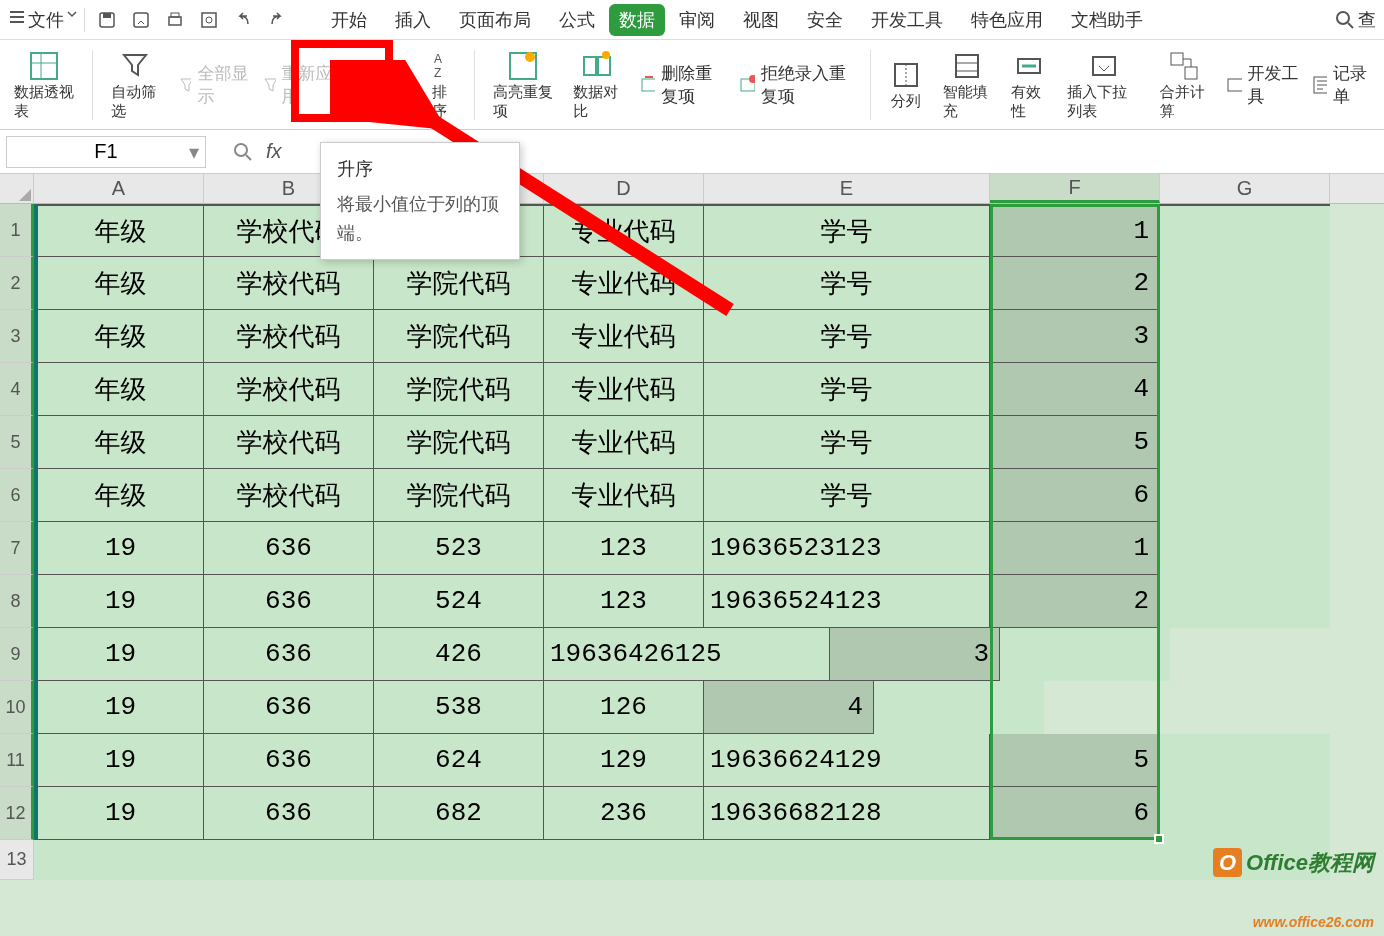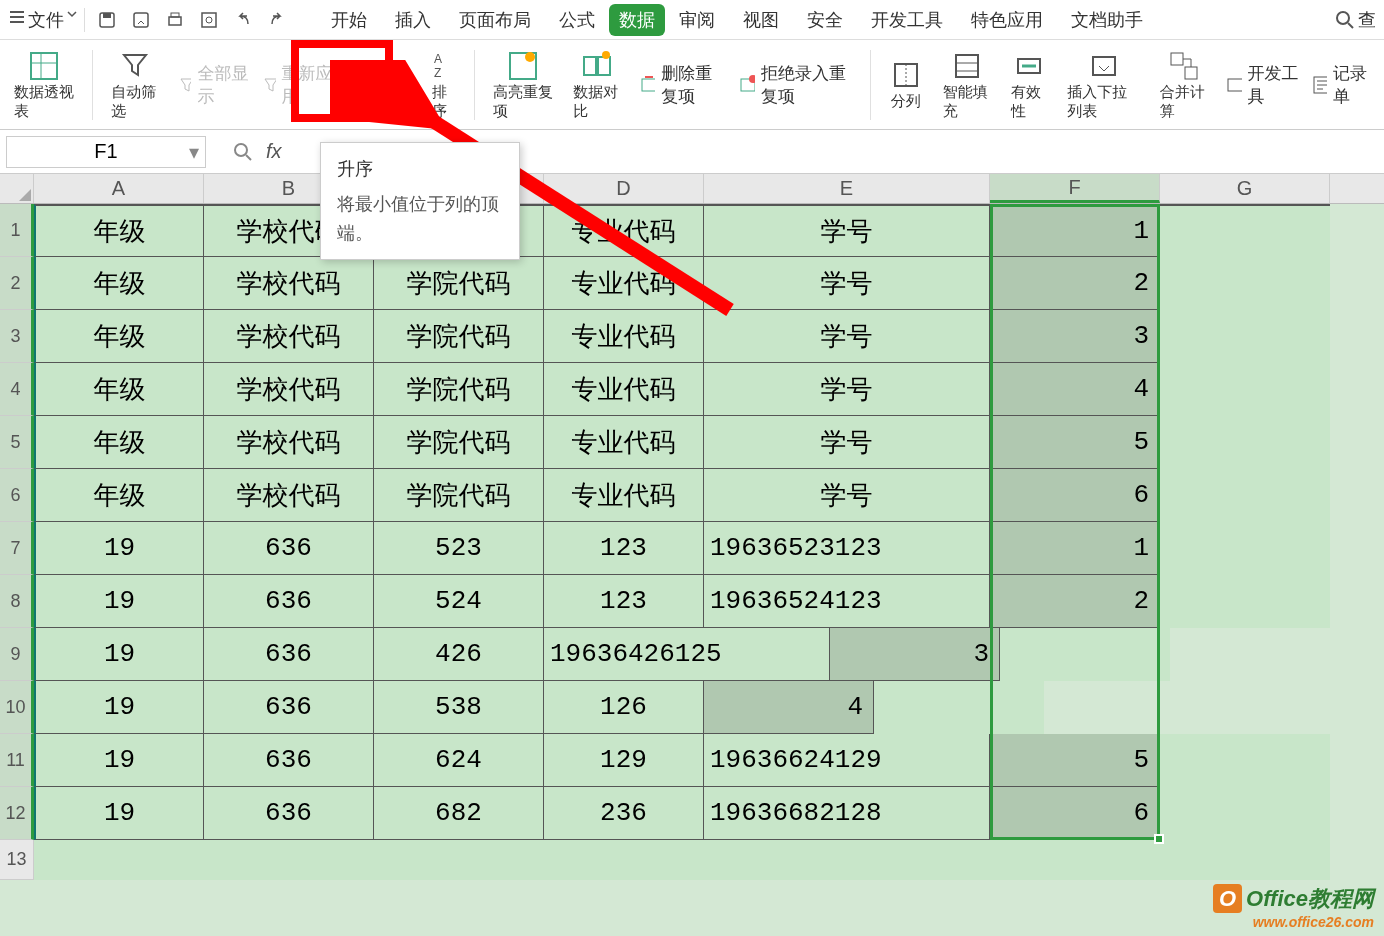--- a/index.html
+++ b/index.html
@@ -58,25 +58,25 @@
 .cell.gcol { background: #c8e6c9; border-right: none; border-bottom: none; }
 
 
 .sel-border { position: absolute; border: 3px solid #2e9b3f; pointer-events: none; z-index: 20; }
 .sel-handle { position: absolute; width: 10px; height: 10px; background: #2e9b3f; border: 2px solid #fff; z-index: 21; }
 
 
 .watermark { position: absolute; bottom: 6px; right: 10px; z-index: 100; font-weight: bold; font-size: 22px; font-style: italic; }
 .watermark .o { background: #e67e22; color: #fff; padding: 2px 6px; border-radius: 4px; margin-right: 4px; }
 .watermark .t1 { color: #2e7d32; }
-.watermark .url { font-size: 14px; color: #e67e22; display: block; text-align: right; }
+.watermark .url { font-size: 14px; color: #e67e22; display: block; text-align: right; margin-top: 36px; }
 
 .row13 .cell { border: none; background: #c8e6c9; }
 .row13 { height: 40px; }
-.cell.A { border-left: 2px solid #0f766e; }
+.cell.A { border-left: 4px solid #0f766e; }
 .row:first-of-type .cell { border-top: 2px solid #555; }
 </style>
 </head>
 <body>
 
 <div class="menu-bar">
   <div class="file-menu">
     <svg width="18" height="18">
         <path d="M2 4h14M2 9h14M2 14h14" stroke="#555" stroke-width="2"></path>
       </svg>

